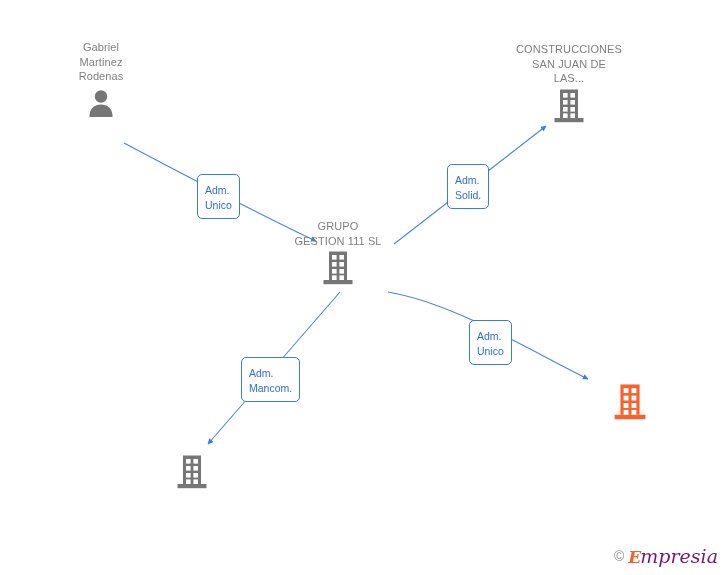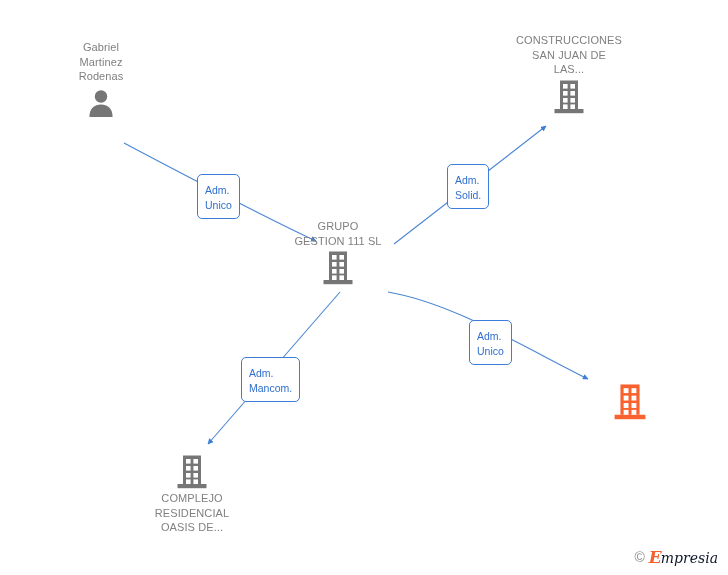--- a/index.html
+++ b/index.html
@@ -59,22 +59,22 @@
     font-size:15px;
     user-select:none;
   }
   #watermark .wm-c{color:#8d8d8d;font-size:14px;}
   #watermark .wm-e{
     color:#f4622f;font-style:italic;font-weight:bold;
     font-family:"DejaVu Serif", serif;font-size:17px;
     margin-right:-1px;
   }
   #watermark .wm-rest{
-    color:#0f172a;font-style:italic;
-    font-family:"DejaVu Serif", serif;font-size:14px;
+    color:#701a75;font-style:italic;
+    font-family:"DejaVu Serif", serif;font-size:19px;
   }
 </style>
 </head>
 <body>
 
 <div id="canvas">
 
   <svg id="edges" viewBox="0 0 728 575" width="728" height="575">
     <defs>
       <marker id="arrow" viewBox="0 0 10 10" refX="9" refY="5" markerWidth="5.2" markerHeight="5.2" orient="auto-start-reverse">
@@ -115,21 +115,21 @@
         <rect x="10" y="11" width="4.6" height="4.6" fill="#ffffff"></rect>
         <rect x="17.4" y="11" width="4.6" height="4.6" fill="#ffffff"></rect>
         <rect x="10" y="18" width="4.6" height="4.6" fill="#ffffff"></rect>
         <rect x="17.4" y="18" width="4.6" height="4.6" fill="#ffffff"></rect>
         <rect x="10" y="24.4" width="4.6" height="4.6" fill="#ffffff"></rect>
         <rect x="17.4" y="24.4" width="4.6" height="4.6" fill="#ffffff"></rect>
       </svg>
     </div>
   </div>
 
-  <div class="node label-top" style="left:494px;top:33px;width:150px;">
+  <div class="node label-top" style="left:494px;top:42px;width:150px;">
     <div class="node-label">CONSTRUCCIONES
 SAN JUAN DE
 LAS...</div>
     <div class="node-icon">
       <svg width="32" height="34" viewBox="0 0 32 34">
         <rect x="7" y="0.5" width="18" height="28.5" fill="#767676"></rect>
         <rect x="1.5" y="29" width="29" height="4.2" fill="#767676"></rect>
         <rect x="10" y="4" width="4.6" height="4.6" fill="#ffffff"></rect>
         <rect x="17.4" y="4" width="4.6" height="4.6" fill="#ffffff"></rect>
         <rect x="10" y="11" width="4.6" height="4.6" fill="#ffffff"></rect>
@@ -150,23 +150,20 @@
         <rect x="10" y="4" width="4.6" height="4.6" fill="#ffffff"></rect>
         <rect x="17.4" y="4" width="4.6" height="4.6" fill="#ffffff"></rect>
         <rect x="10" y="11" width="4.6" height="4.6" fill="#ffffff"></rect>
         <rect x="17.4" y="11" width="4.6" height="4.6" fill="#ffffff"></rect>
         <rect x="10" y="18" width="4.6" height="4.6" fill="#ffffff"></rect>
         <rect x="17.4" y="18" width="4.6" height="4.6" fill="#ffffff"></rect>
         <rect x="10" y="24.4" width="4.6" height="4.6" fill="#ffffff"></rect>
         <rect x="17.4" y="24.4" width="4.6" height="4.6" fill="#ffffff"></rect>
       </svg>
     </div>
-    <div class="node-label">COMPLEJO
-RESIDENCIAL
-OASIS DE...</div>
   </div>
 
   <div class="node label-bottom" style="left:555px;top:383px;width:150px;">
     <div class="node-icon">
       <svg width="34" height="38" viewBox="0 0 32 34">
         <rect x="7" y="0.5" width="18" height="28.5" fill="#f9622f"></rect>
         <rect x="1.5" y="29" width="29" height="4.2" fill="#f9622f"></rect>
         <rect x="10" y="4" width="4.6" height="4.6" fill="#ffffff"></rect>
         <rect x="17.4" y="4" width="4.6" height="4.6" fill="#ffffff"></rect>
         <rect x="10" y="11" width="4.6" height="4.6" fill="#ffffff"></rect>

